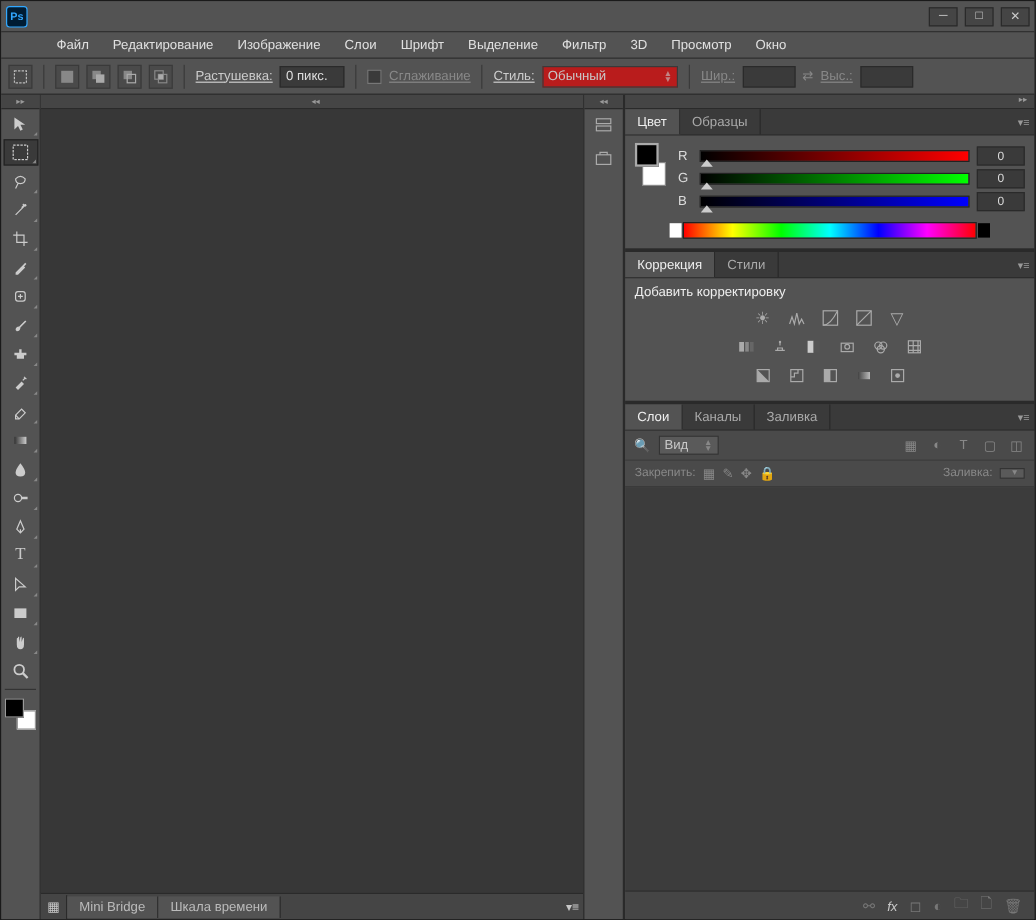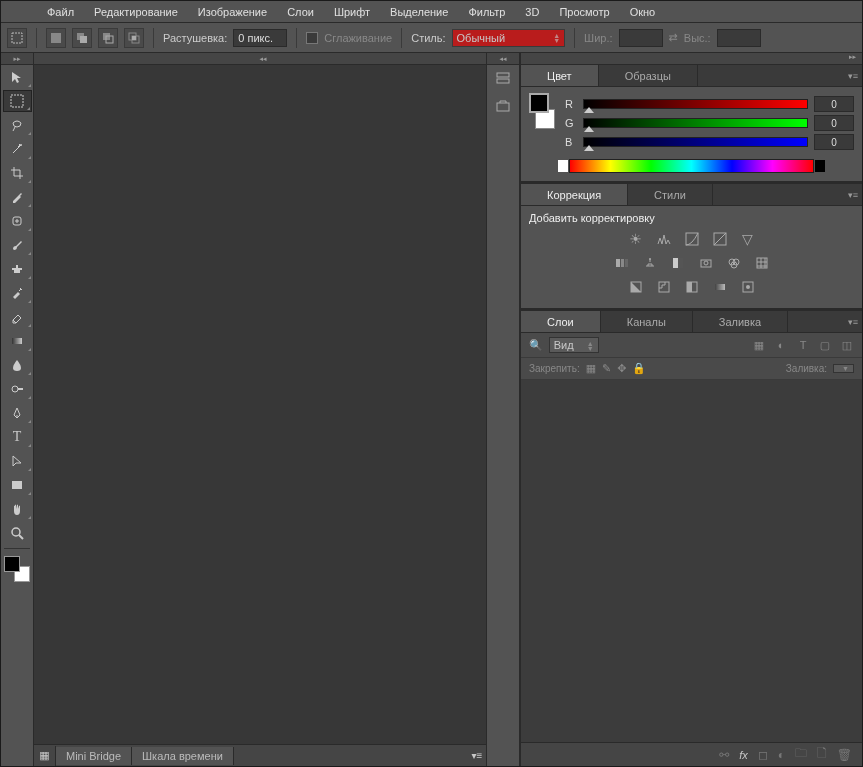--- a/index.html
+++ b/index.html
@@ -7,21 +7,21 @@
 .app-window { width: 863px; height: 767px; background: #414141; position: relative; display: flex; flex-direction: column; border: 1px solid #1a1a1a; }
 .titlebar { height: 26px; background: #535353; display: flex; align-items: center; padding: 0 4px; border-bottom: 1px solid #2a2a2a; }
 .ps-logo { width: 18px; height: 18px; background: #001c33; border: 1px solid #31a8ff; border-radius: 3px; display: flex; align-items: center; justify-content: center; color: #31a8ff; font-weight: bold; font-size: 9px; }
 .win-controls { margin-left: auto; display: flex; gap: 6px; }
 .win-btn { width: 24px; height: 16px; background: #454545; border: 1px solid #2a2a2a; display: flex; align-items: center; justify-content: center; cursor: pointer; color:#ccc; font-size:10px;}
 .menubar { height: 22px; background: #535353; display: flex; align-items: center; padding: 0 36px 0 36px; gap: 0; border-bottom: 1px solid #2a2a2a; }
 .menu-item { padding: 3px 10px; cursor: pointer; color: #e0e0e0; }
 .options-bar { height: 30px; background: #535353; display: flex; align-items: center; padding: 0 6px; gap: 6px; border-bottom: 1px solid #2a2a2a; }
 .opt-sep { width: 1px; height: 20px; background: #3a3a3a; margin: 0 3px; }
 .opt-icon { width: 20px; height: 20px; border: 1px solid #3a3a3a; background: #4a4a4a; cursor: pointer; display:flex; align-items:center; justify-content:center; }
-.opt-label { color: #ccc; font-size: 11px; }
+.opt-label { color: #ccc; font-size: 11px; text-decoration: underline; }
 .opt-input { width: 54px; height: 18px; background: #3a3a3a; border: 1px solid #2a2a2a; color: #ddd; padding: 0 4px; font-size:11px; }
 .opt-check { width: 12px; height: 12px; border: 1px solid #777; background: #3a3a3a; }
 .opt-select { height: 18px; background: #b91c1c; border: 1px solid #3a3a3a; color: #ddd; padding: 0 4px; min-width: 70px; display:flex; align-items:center; justify-content:space-between;gap:48px;}
 .opt-select .arrs { font-size:7px; line-height:5px; opacity:.6;}
 .main-area { flex: 1; display: flex; overflow: hidden; }
 .left-dock { width: 33px; background: #535353; border-right: 1px solid #2a2a2a; display:flex; flex-direction:column;}
 .dock-collapse { height:12px; background:#454545; border-bottom:1px solid #2a2a2a; display:flex; align-items:center; justify-content:center; font-size:7px; color:#999;}
 .tool-btn { width: 29px; height: 22px; margin: 1px auto; display: flex; align-items: center; justify-content: center; cursor: pointer; color: #ccc; font-size: 13px; position:relative;}
 .tool-btn.active { background: #3a3a3a; border:1px solid #222;}
 .tool-expand { position:absolute; right:1px; bottom:1px; width:0; height:0; border-left:3px solid transparent; border-bottom:3px solid #888;}
@@ -31,21 +31,21 @@
 .canvas-region { flex: 1; display: flex; flex-direction: column; background: #373737; }
 .canvas-area { flex: 1; background: #373737; }
 .bottom-tabs { height: 22px; background: #454545; display: flex; align-items: center; border-top:1px solid #2a2a2a;}
 .bt-icon { width:22px; height:20px; display:flex; align-items:center; justify-content:center; cursor:pointer; border-right:1px solid #2a2a2a;}
 .bt-tab { padding: 3px 10px; background: #535353; border-right: 1px solid #2a2a2a; cursor:pointer; color:#bbb;}
 .bt-menu { margin-left:auto; width:18px; font-size:10px; text-align:center;}
 .mid-dock { width: 34px; background: #535353; border-left:1px solid #2a2a2a; border-right:1px solid #2a2a2a; display:flex; flex-direction:column;}
 .mid-icon { width:30px; height:26px; margin:1px auto; display:flex; align-items:center; justify-content:center; cursor:pointer; font-size:14px; color:#bbb;}
 .right-panels { width: 342px; background: #454545; display: flex; flex-direction: column; border-left: 1px solid #2a2a2a; }
 .panel-tabs { height: 22px; background: #3a3a3a; display: flex; align-items: stretch; border-bottom:1px solid #2a2a2a;}
-.panel-tab { padding: 4px 26px; cursor: pointer; color:#aaa; border-right:1px solid #2a2a2a; display:flex; align-items:center;}
+.panel-tab { padding: 4px 10px; cursor: pointer; color:#aaa; border-right:1px solid #2a2a2a; display:flex; align-items:center;}
 .panel-tab.active { background: #535353; color:#eee;}
 .panel-menu { margin-left:auto; width:18px; display:flex; align-items:center; justify-content:center; font-size:9px; color:#999;}
 .panel-body { background: #535353; padding: 6px 8px; }
 
 .color-row { display:flex; align-items:center; gap:6px; margin:3px 0;}
 .color-preview { width:26px; height:36px; position:relative; margin-right:4px;}
 .cp-fg { width:20px; height:20px; background:#000; border:2px solid #aaa; position:absolute; top:0; left:0; z-index:2;}
 .cp-bg { width:20px; height:20px; background:#fff; border:1px solid #888; position:absolute; bottom:0; right:0;}
 .ch-label { width:12px; color:#ddd;}
 .slider-track { flex:1; height:10px; position:relative; border:1px solid #222;}
@@ -77,20 +77,28 @@
 .lock-icons { display:flex; gap:6px; }
 .lock-icons span { color:#888; font-size:11px;}
 .flex-spacer { flex:1; }
 svg { display:block; }
 </style>
 </head>
 <body>
 
 <div class="app-window">
 
+  <div class="titlebar">
+    <div class="ps-logo">Ps</div>
+    <div class="win-controls">
+      <div class="win-btn">─</div>
+      <div class="win-btn">□</div>
+      <div class="win-btn">✕</div>
+    </div>
+  </div>
 
   <div class="menubar">
     <div class="menu-item">Файл</div>
     <div class="menu-item">Редактирование</div>
     <div class="menu-item">Изображение</div>
     <div class="menu-item">Слои</div>
     <div class="menu-item">Шрифт</div>
     <div class="menu-item">Выделение</div>
     <div class="menu-item">Фильтр</div>
     <div class="menu-item">3D</div>

